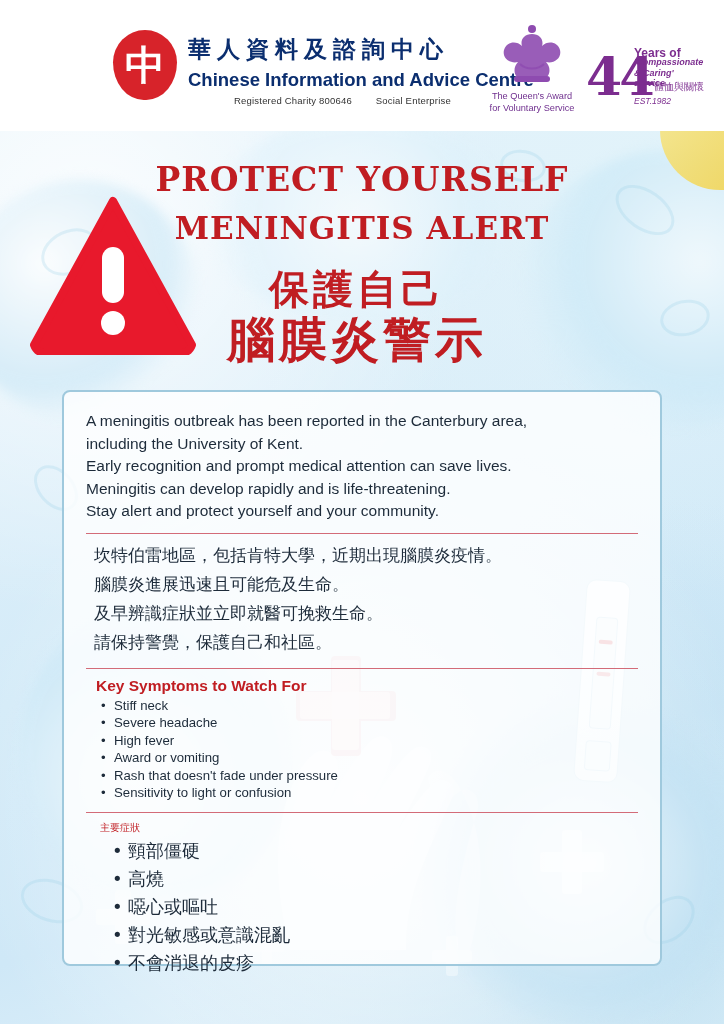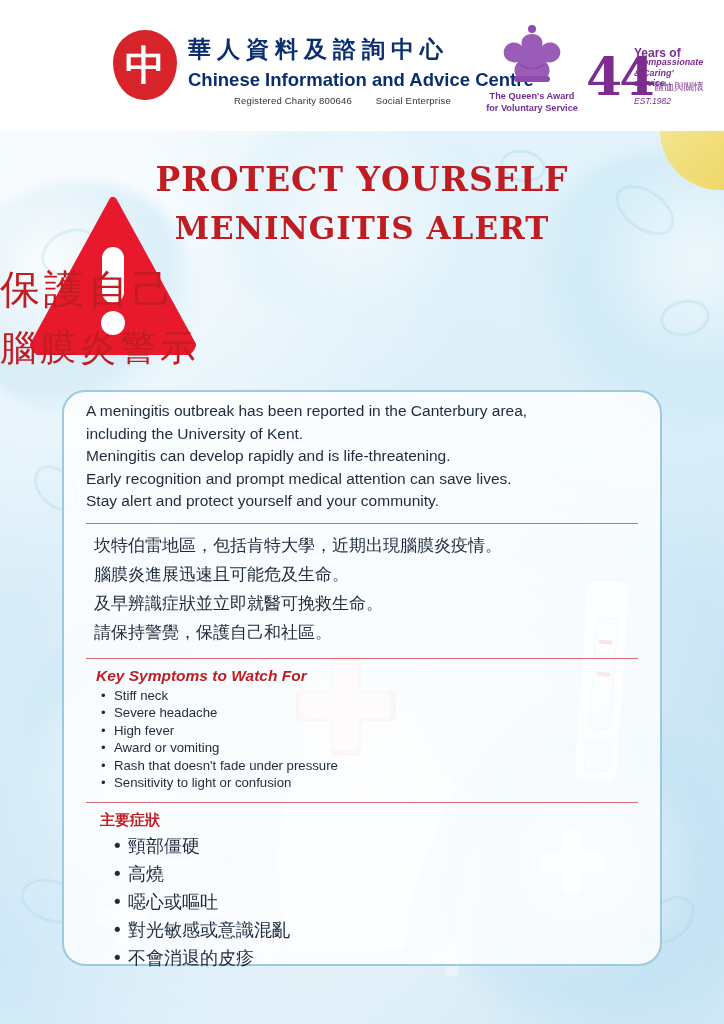--- a/index.html
+++ b/index.html
@@ -209,21 +209,21 @@
   .queens .crown-wrap {
     position: absolute; left: 6px; top: 0; width: 84px; height: 62px;
   }
   .queens .label {
     position: absolute;
     left: 0; top: 66px;
     width: 96px;
     text-align: center;
     color: #6f2f8e;
     font-size: 9.2px;
-    font-weight: bold;
+    font-weight: normal;
     line-height: 12px;
   }
 
   .anniv {
     position: absolute;
     left: 586px; top: 30px;
     width: 120px; height: 92px;
   }
   .anniv .num {
     position: absolute;
@@ -265,48 +265,49 @@
     font-weight: bold;
     letter-spacing: 1px;
     z-index: 4;
   }
   .title-en1 { top: 160px; font-size: 33px; }
   .title-en2 { top: 210px; font-size: 31px; }
 
   .title-zh1, .title-zh2 {
     position: absolute;
     width: 714px;
+    text-align: center;
     color: #c01d22;
     font-family: "DejaVu Sans", sans-serif;
-    font-weight: normal;
+    font-weight: bold;
     z-index: 4;
   }
   .title-zh1 { top: 262px; font-size: 40px; letter-spacing: 4px; }
-  .title-zh2 { top: 324px; font-size: 36px; letter-spacing: 4px; }
+  .title-zh2 { top: 308px; font-size: 48px; letter-spacing: 4px; }
 
   
   .warn {
     position: absolute;
     left: 30px; top: 195px;
     width: 166px; height: 160px;
     z-index: 4;
   }
 
   
   .card {
     position: absolute;
     left: 62px; top: 390px;
     width: 600px;
     height: 576px;
     background: rgba(255,255,255,0.80);
     border: 2px solid #9fc9dd;
-    border-radius: 23px;
+    border-radius: 8px;
     z-index: 3;
     box-sizing: border-box;
-    padding: 8px 22px;
+    padding: 18px 22px;
   }
   .en-para {
     color: #1d2b3a;
     font-size: 15.5px;
     line-height: 22.5px;
     margin: 0;
   }
   .en-para div { white-space: nowrap; }
   .rule {
     height: 1px;
@@ -318,42 +319,41 @@
     font-family: Liberation Mono, monospace;
     font-size: 17px;
     line-height: 29px;
     margin: 8px;
   }
   .sym-head-en {
     color: #c01d22;
     font-size: 15.5px;
     font-weight: bold;
     margin: 4px 0 2px 10px;
-    font-style: italic;
   }
   .sym-list-en {
     margin: 0;
     padding-left: 28px;
     color: #1d2b3a;
     font-size: 13.2px;
     line-height: 17.5px;
     list-style: none;
   }
   .sym-list-en li { position: relative; }
   .sym-list-en li:before {
     content: "•";
     position: absolute;
     left: -13px;
     top: 0;
   }
   .sym-head-zh {
     color: #c01d22;
     font-family: "DejaVu Sans", sans-serif;
-    font-size: 15px;
-    font-weight: bold;
+    font-size: 10px;
+    font-weight: normal;
     margin: 3px 0 2px 14px;
   }
   .sym-list-zh {
     margin: 0;
     padding-left: 42px;
     color: #1d2b3a;
     font-family: "DejaVu Sans", sans-serif;
     font-size: 18px;
     line-height: 28px;
     list-style: none;
@@ -496,22 +496,22 @@
   <div class="title-en1">PROTECT YOURSELF</div>
   <div class="title-en2">MENINGITIS ALERT</div>
   <div class="title-zh1">保護自己</div>
   <div class="title-zh2">腦膜炎警示</div>
 
   <div class="card">
 
     <div class="en-para">
       <div>A meningitis outbreak has been reported in the Canterbury area,</div>
       <div>including the University of Kent.</div>
+      <div>Early recognition and prompt medical attention can save lives.</div>
       <div>Meningitis can develop rapidly and is life-threatening.</div>
-      <div>Early recognition and prompt medical attention can save lives.</div>
       <div>Stay alert and protect yourself and your community.</div>
     </div>
 
     <div class="rule"></div>
 
     <div class="zh-para">
       <div>坎特伯雷地區，包括肯特大學，近期出現腦膜炎疫情。</div>
       <div>腦膜炎進展迅速且可能危及生命。</div>
       <div>及早辨識症狀並立即就醫可挽救生命。</div>
       <div>請保持警覺，保護自己和社區。</div>

